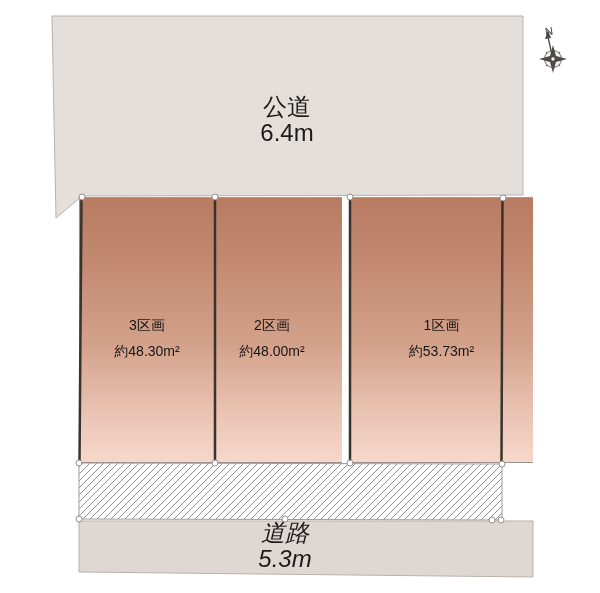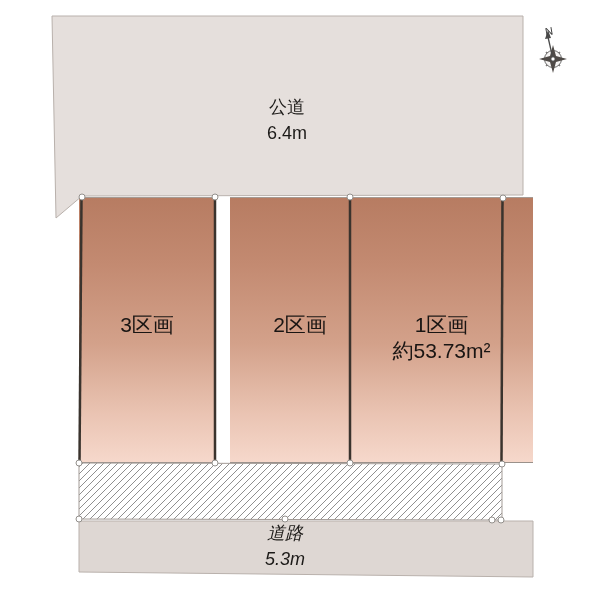--- a/index.html
+++ b/index.html
@@ -16,51 +16,53 @@
     position:absolute;
     top:197px;height:266px;
     background:linear-gradient(180deg,#b77c62 0%,#c38a71 25%,#d3a18a 55%,#eac4b3 82%,#f6d8cb 100%);
     border-top:1px solid #a59a93;
     border-bottom:1px solid #9a918b;
     box-sizing:border-box;
     display:flex;flex-direction:column;align-items:center;
     padding-top:114px;
   }
   .lot-3{left:79px;width:136px;}
-  .lot-2{left:230px;width:140px;}
+  .lot-2{left:202px;width:140px;}
   .lot-1{left:350px;width:183px;}
   .lot-label{
     text-align:center;color:#191513;
-    font-size:21px;line-height:26px;white-space:nowrap;
+    font-size:14px;line-height:26px;white-space:nowrap;
   }
   .road-label{
     position:absolute;text-align:center;color:#1c1a18;
-    font-size:18px;line-height:26px;
+    font-size:24px;line-height:26px;
   }
   .public-road-label{left:207px;top:94px;width:160px;}
   .front-road-label{left:205px;top:520px;width:160px;font-style:italic;}
   .north-label{
     position:absolute;left:541px;top:25px;width:16px;
     font-size:11px;color:#3a3a3a;text-align:center;
     transform:rotate(-10deg);
   }
 </style>
 </head>
 <body>
 
 <div class="canvas">
 
   <div class="lot lot-3">
     <div class="lot-label">
       <div>3区画</div>
+      <div>約48.30m²</div>
     </div>
   </div>
   <div class="lot lot-2">
     <div class="lot-label">
       <div>2区画</div>
+      <div>約48.00m²</div>
     </div>
   </div>
   <div class="lot lot-1">
     <div class="lot-label">
       <div>1区画</div>
       <div>約53.73m²</div>
     </div>
   </div>
 
   <svg class="layer-svg" width="600" height="593" viewBox="0 0 600 593">

